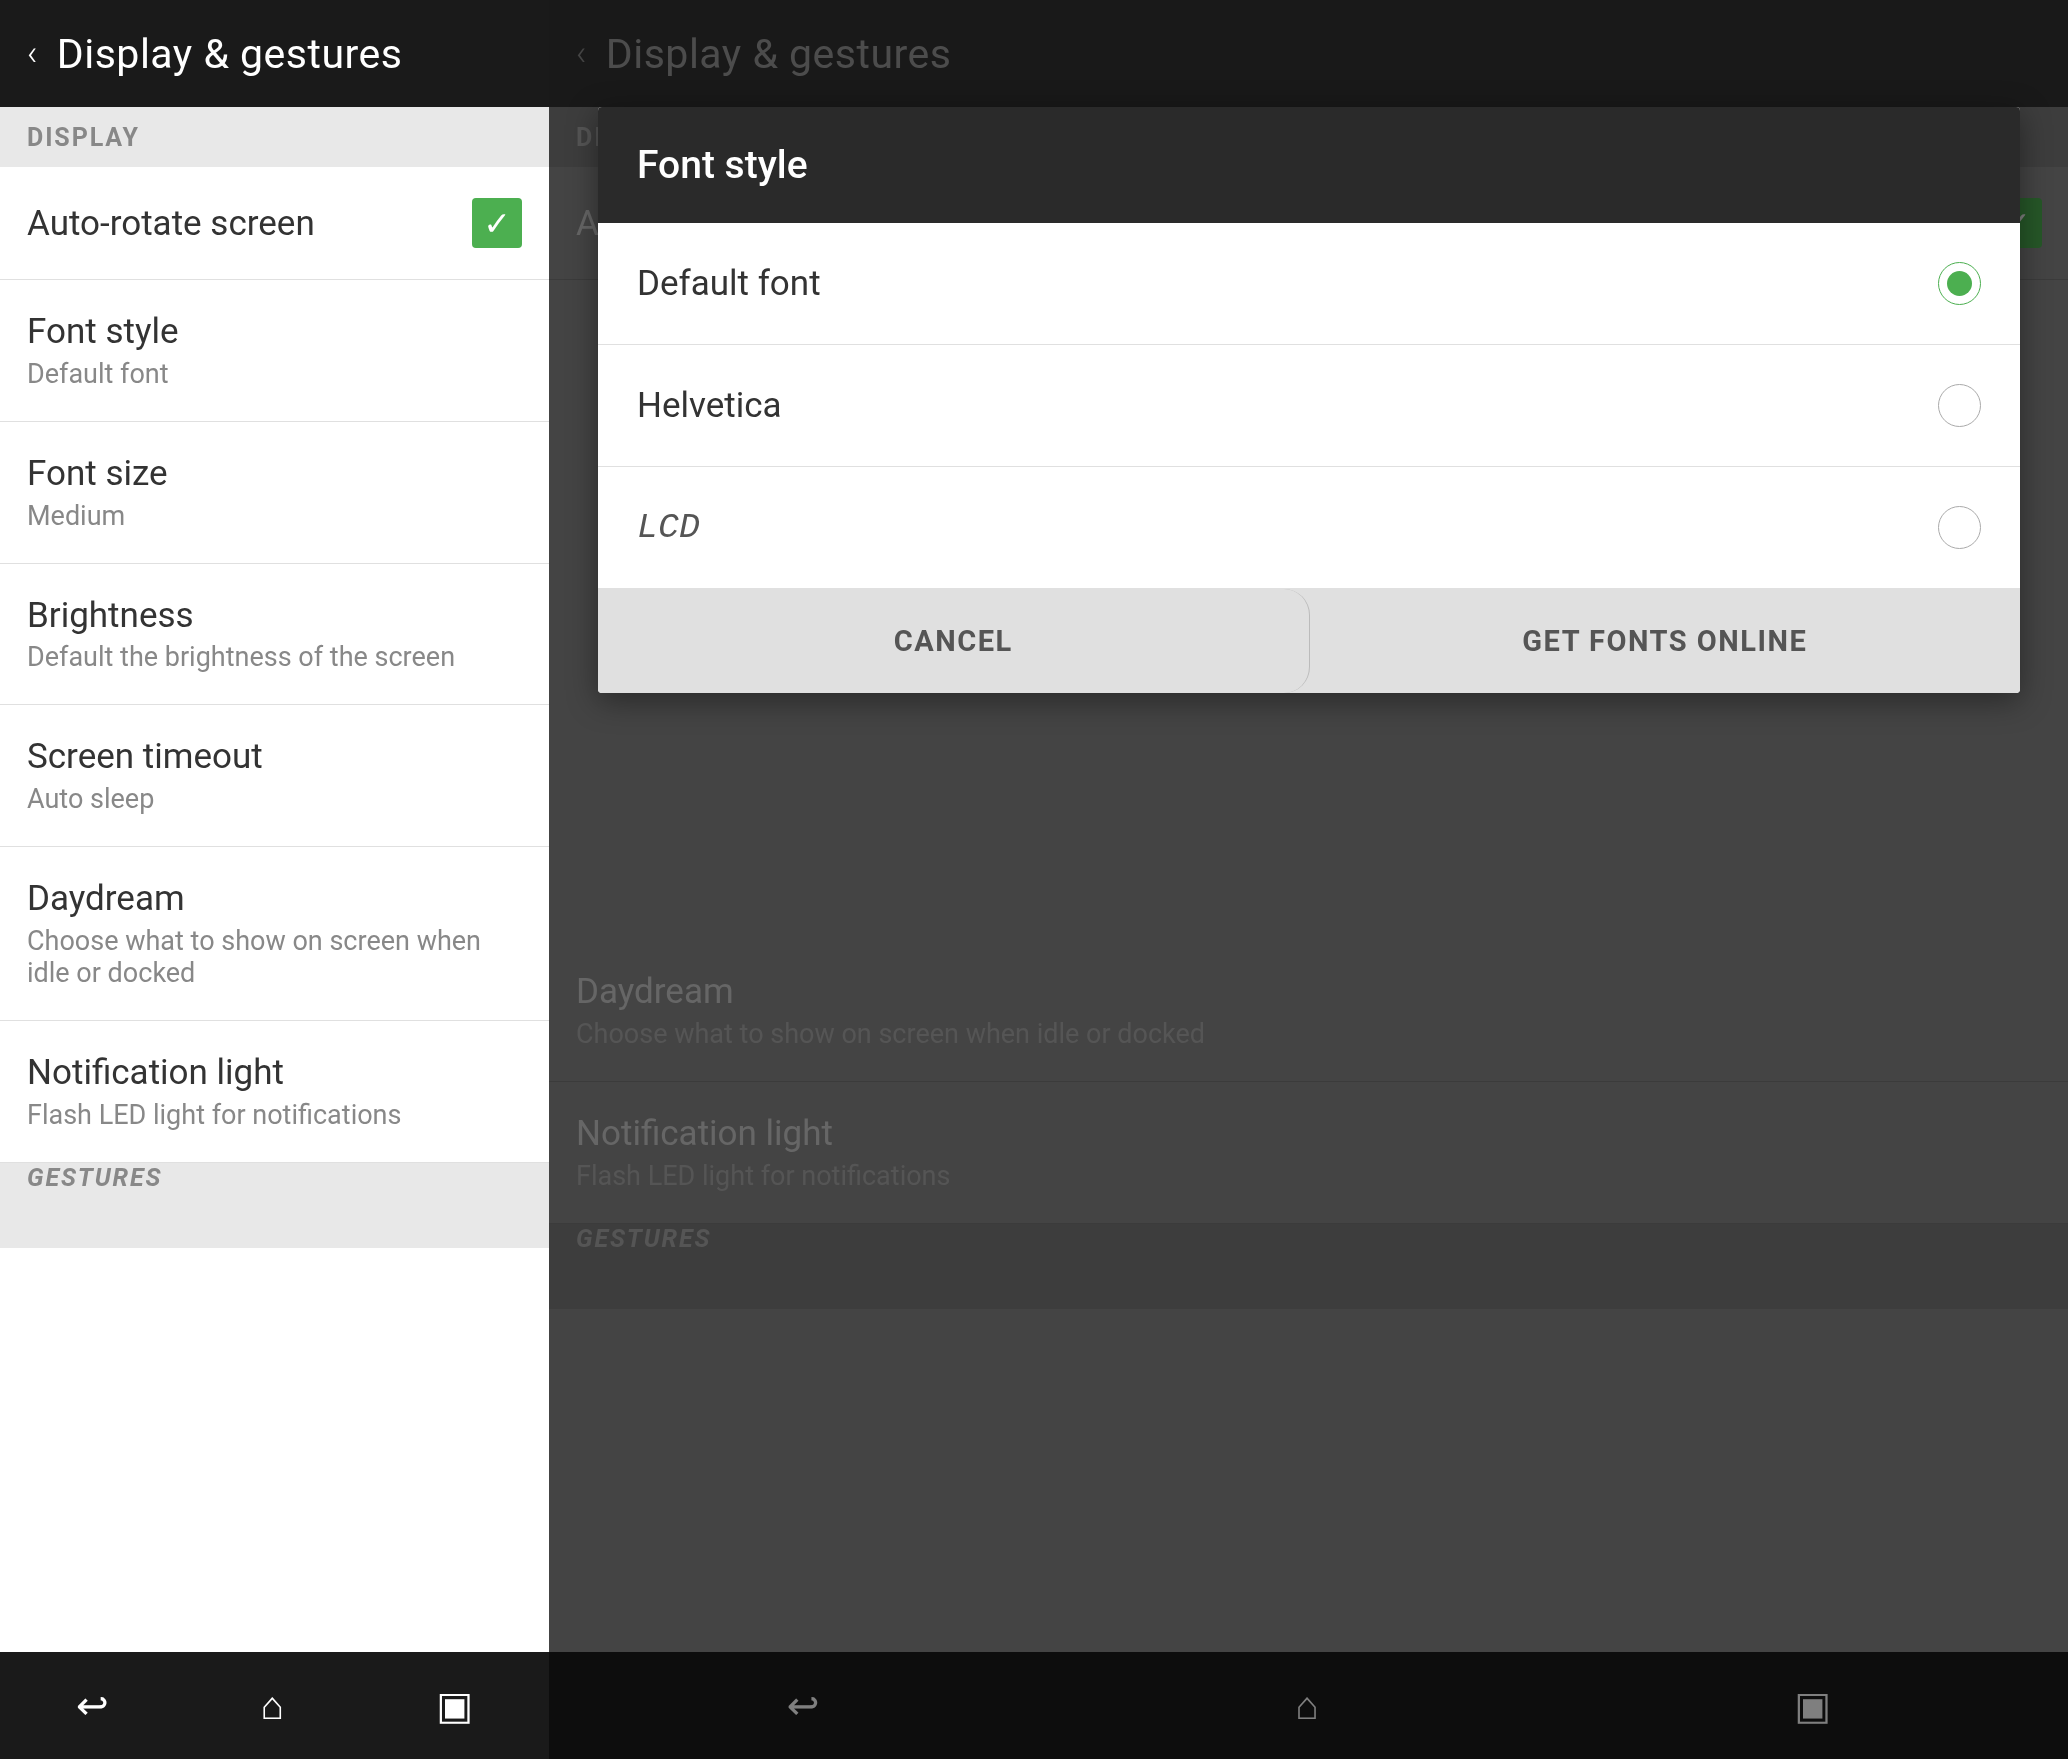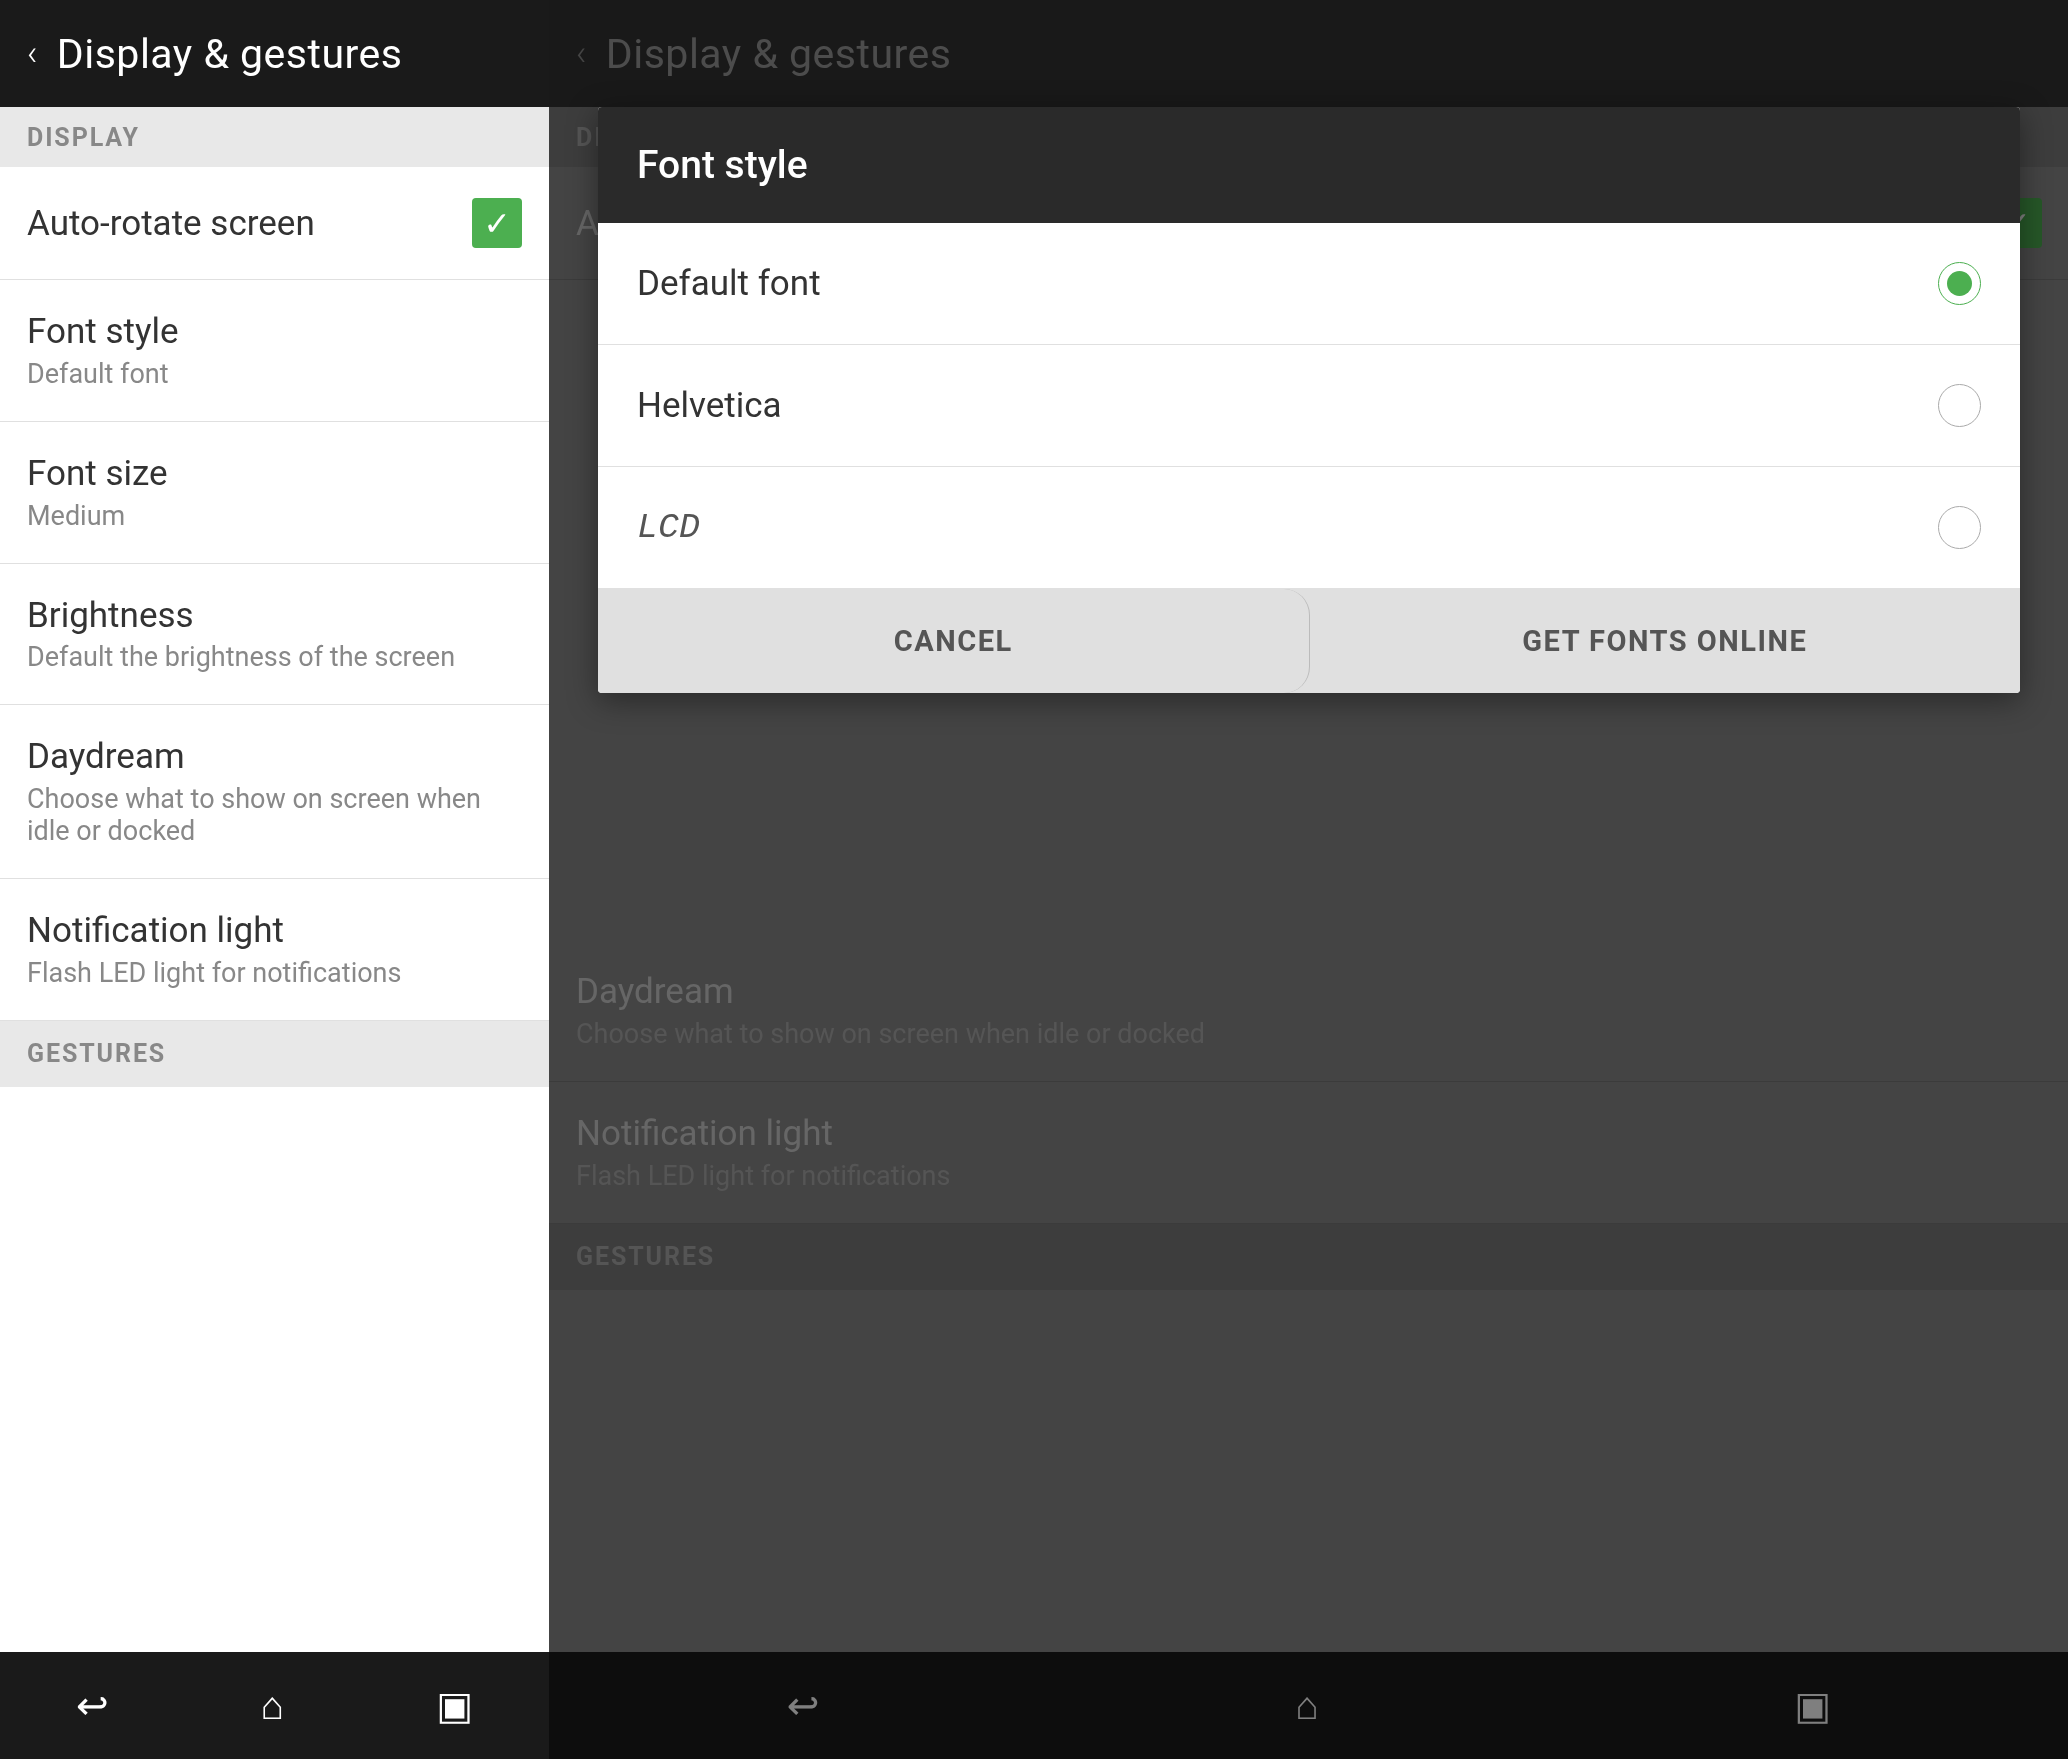--- a/index.html
+++ b/index.html
@@ -173,26 +173,26 @@
       color: #fff;
       font-size: 39px;
       display: flex;
       align-items: center;
       justify-content: center;
       cursor: pointer;
     }
 
     
     .gestures-section {
-      height: 66px;
+      height: 85px;
       background: #e8e8e8;
       display: flex;
-      align-items: center;
       padding: 0 27px;
       flex-shrink: 0;
+      font-style: italic;
     }
 
     .gestures-section-dim {
       background: #7a7a7a;
     }
 
     
     .dialog-overlay {
       position: absolute;
       top: 0;
@@ -349,20 +349,26 @@
     </div>
   </div>
 
   <div class="settings-item">
     <div class="settings-item-content">
       <span class="settings-item-title">Brightness</span>
       <span class="settings-item-subtitle">Default the brightness of the screen</span>
     </div>
   </div>
 
+  <div class="settings-item">
+    <div class="settings-item-content">
+      <span class="settings-item-title">Screen timeout</span>
+      <span class="settings-item-subtitle">Auto sleep</span>
+    </div>
+  </div>
 
   <div class="settings-item">
     <div class="settings-item-content">
       <span class="settings-item-title">Daydream</span>
       <span class="settings-item-subtitle">Choose what to show on screen when idle or docked</span>
     </div>
   </div>
 
   <div class="settings-item">
     <div class="settings-item-content">

